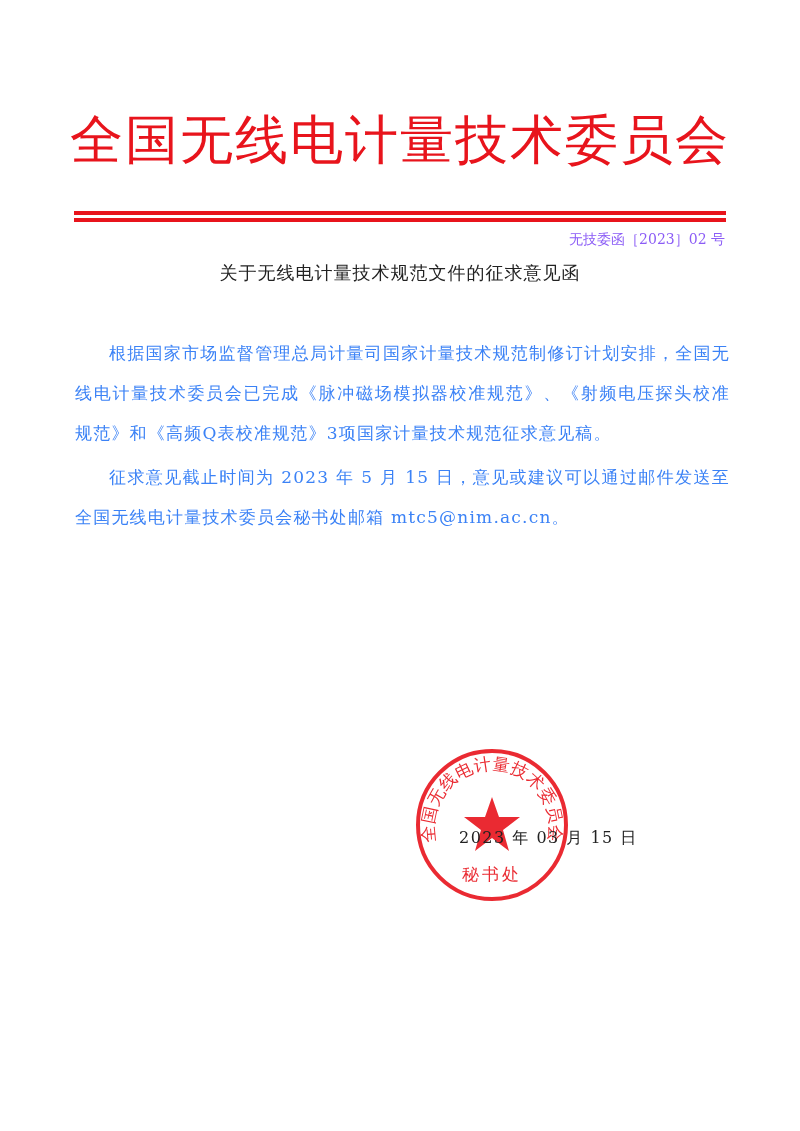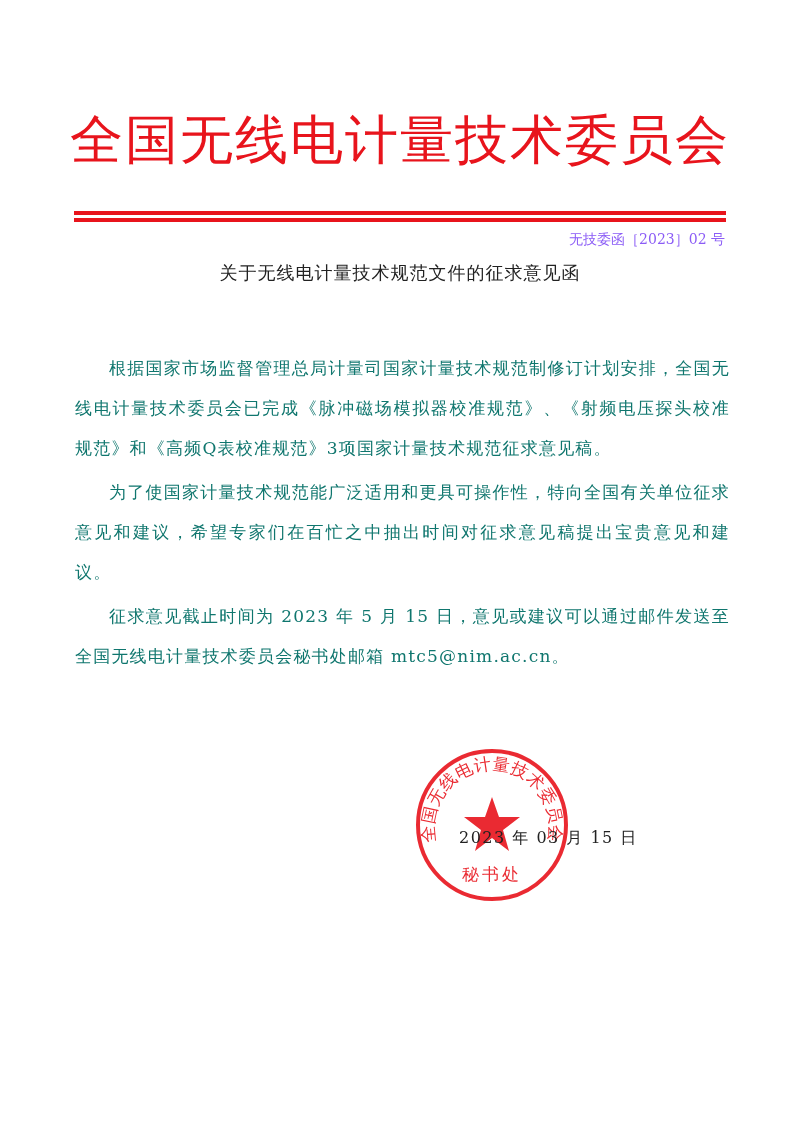--- a/index.html
+++ b/index.html
@@ -14,22 +14,22 @@
   .rule { position: absolute; left: 74px; width: 652px; background: #e8141c; }
   .rule.r1 { top: 211px; height: 4px; }
   .rule.r2 { top: 218px; height: 4px; }
 
   .doc-number { position: absolute; right: 75px; top: 230px; font-size: 14px;
                 line-height: 18px; color: #8b5cf6; white-space: nowrap; }
   .doc-title { position: absolute; left: 0; width: 800px; top: 258px; text-align: center;
                font-family: "DejaVu Sans", "Liberation Sans", sans-serif;
                font-size: 18px; line-height: 30px; color: #222; letter-spacing: 1px; }
 
-  .body { position: absolute; left: 75px; top: 348px; width: 655px;
-          font-size: 17px; line-height: 40px; color: #0f766e; letter-spacing: 1.2px; }
+  .body { position: absolute; left: 75px; top: 333px; width: 655px;
+          font-size: 17px; line-height: 40px; color: #3b82f6; letter-spacing: 1.2px; }
   .body p { margin: 0 0 4px 0; text-indent: 2em; text-align: justify; }
 
   .signature { position: absolute; left: 355px; top: 802px; width: 290px;
                font-size: 16px; line-height: 24px; color: #222; letter-spacing: 1.5px; z-index: 2; }
   .sig-org { white-space: nowrap; }
   .sig-date { margin-top: 24px; margin-left: 104px; white-space: nowrap; }
 
   .seal { position: absolute; left: 412px; top: 745px; width: 160px; height: 160px; z-index: 1; opacity: 0.9; }
 </style>
 </head>
@@ -39,21 +39,20 @@
 
   <div class="org-title">全国无线电计量技术委员会</div>
   <div class="rule r1"></div>
   <div class="rule r2"></div>
 
   <div class="doc-number">无技委函［2023］02 号</div>
   <div class="doc-title">关于无线电计量技术规范文件的征求意见函</div>
 
   <div class="body">
     <p>根据国家市场监督管理总局计量司国家计量技术规范制修订计划安排，全国无线电计量技术委员会已完成《脉冲磁场模拟器校准规范》、《射频电压探头校准规范》和《高频Q表校准规范》3项国家计量技术规范征求意见稿。</p>
-    <p>为了使国家计量技术规范能广泛适用和更具可操作性，特向全国有关单位征求意见和建议，希望专家们在百忙之中抽出时间对征求意见稿提出宝贵意见和建议。</p>
     <p>征求意见截止时间为 2023 年 5 月 15 日，意见或建议可以通过邮件发送至全国无线电计量技术委员会秘书处邮箱 mtc5@nim.ac.cn。</p>
   </div>
 
   <svg class="seal" viewBox="0 0 160 160" xmlns="http://www.w3.org/2000/svg">
     <defs>
       <path id="sealArc" d="M 26 104 A 58 58 0 1 1 134 104"></path>
     </defs>
     <circle cx="80" cy="80" r="74" fill="none" stroke="#e8141c" stroke-width="4"></circle>
     <text font-size="17" fill="#e8141c" font-family="DejaVu Sans, sans-serif" letter-spacing="0.5">
       <textPath href="#sealArc" startOffset="50%" text-anchor="middle">全国无线电计量技术委员会</textPath>

